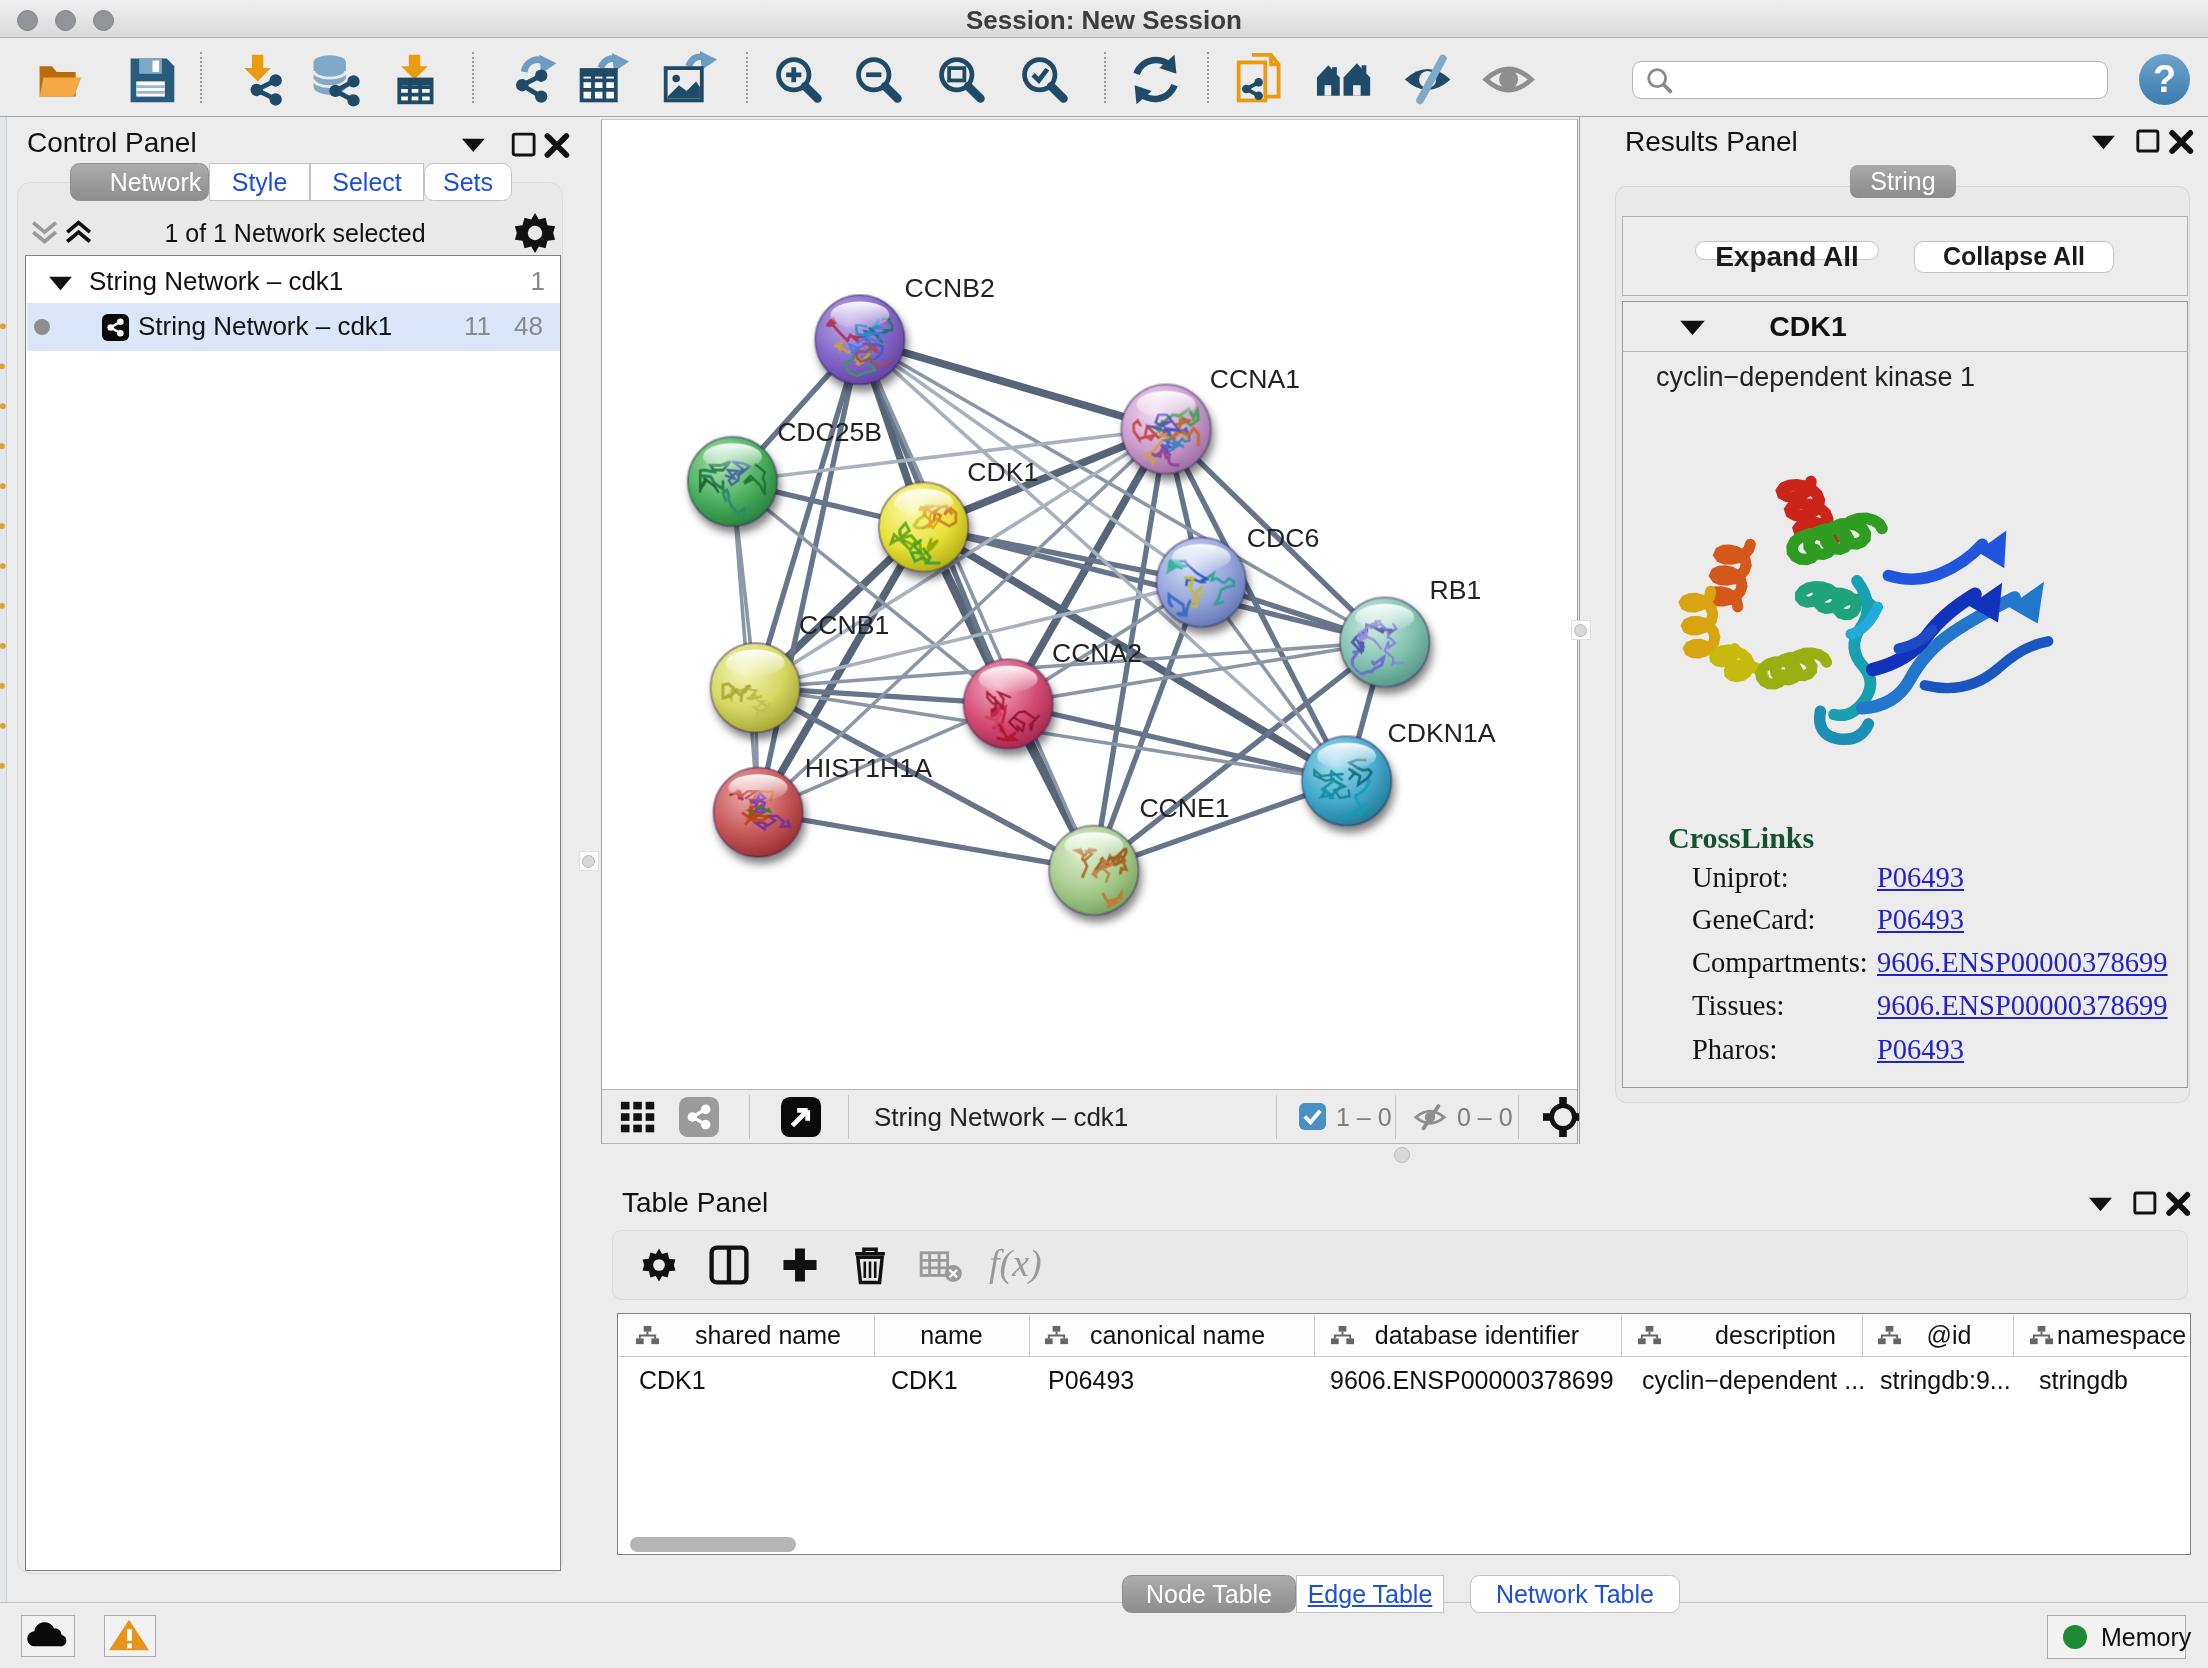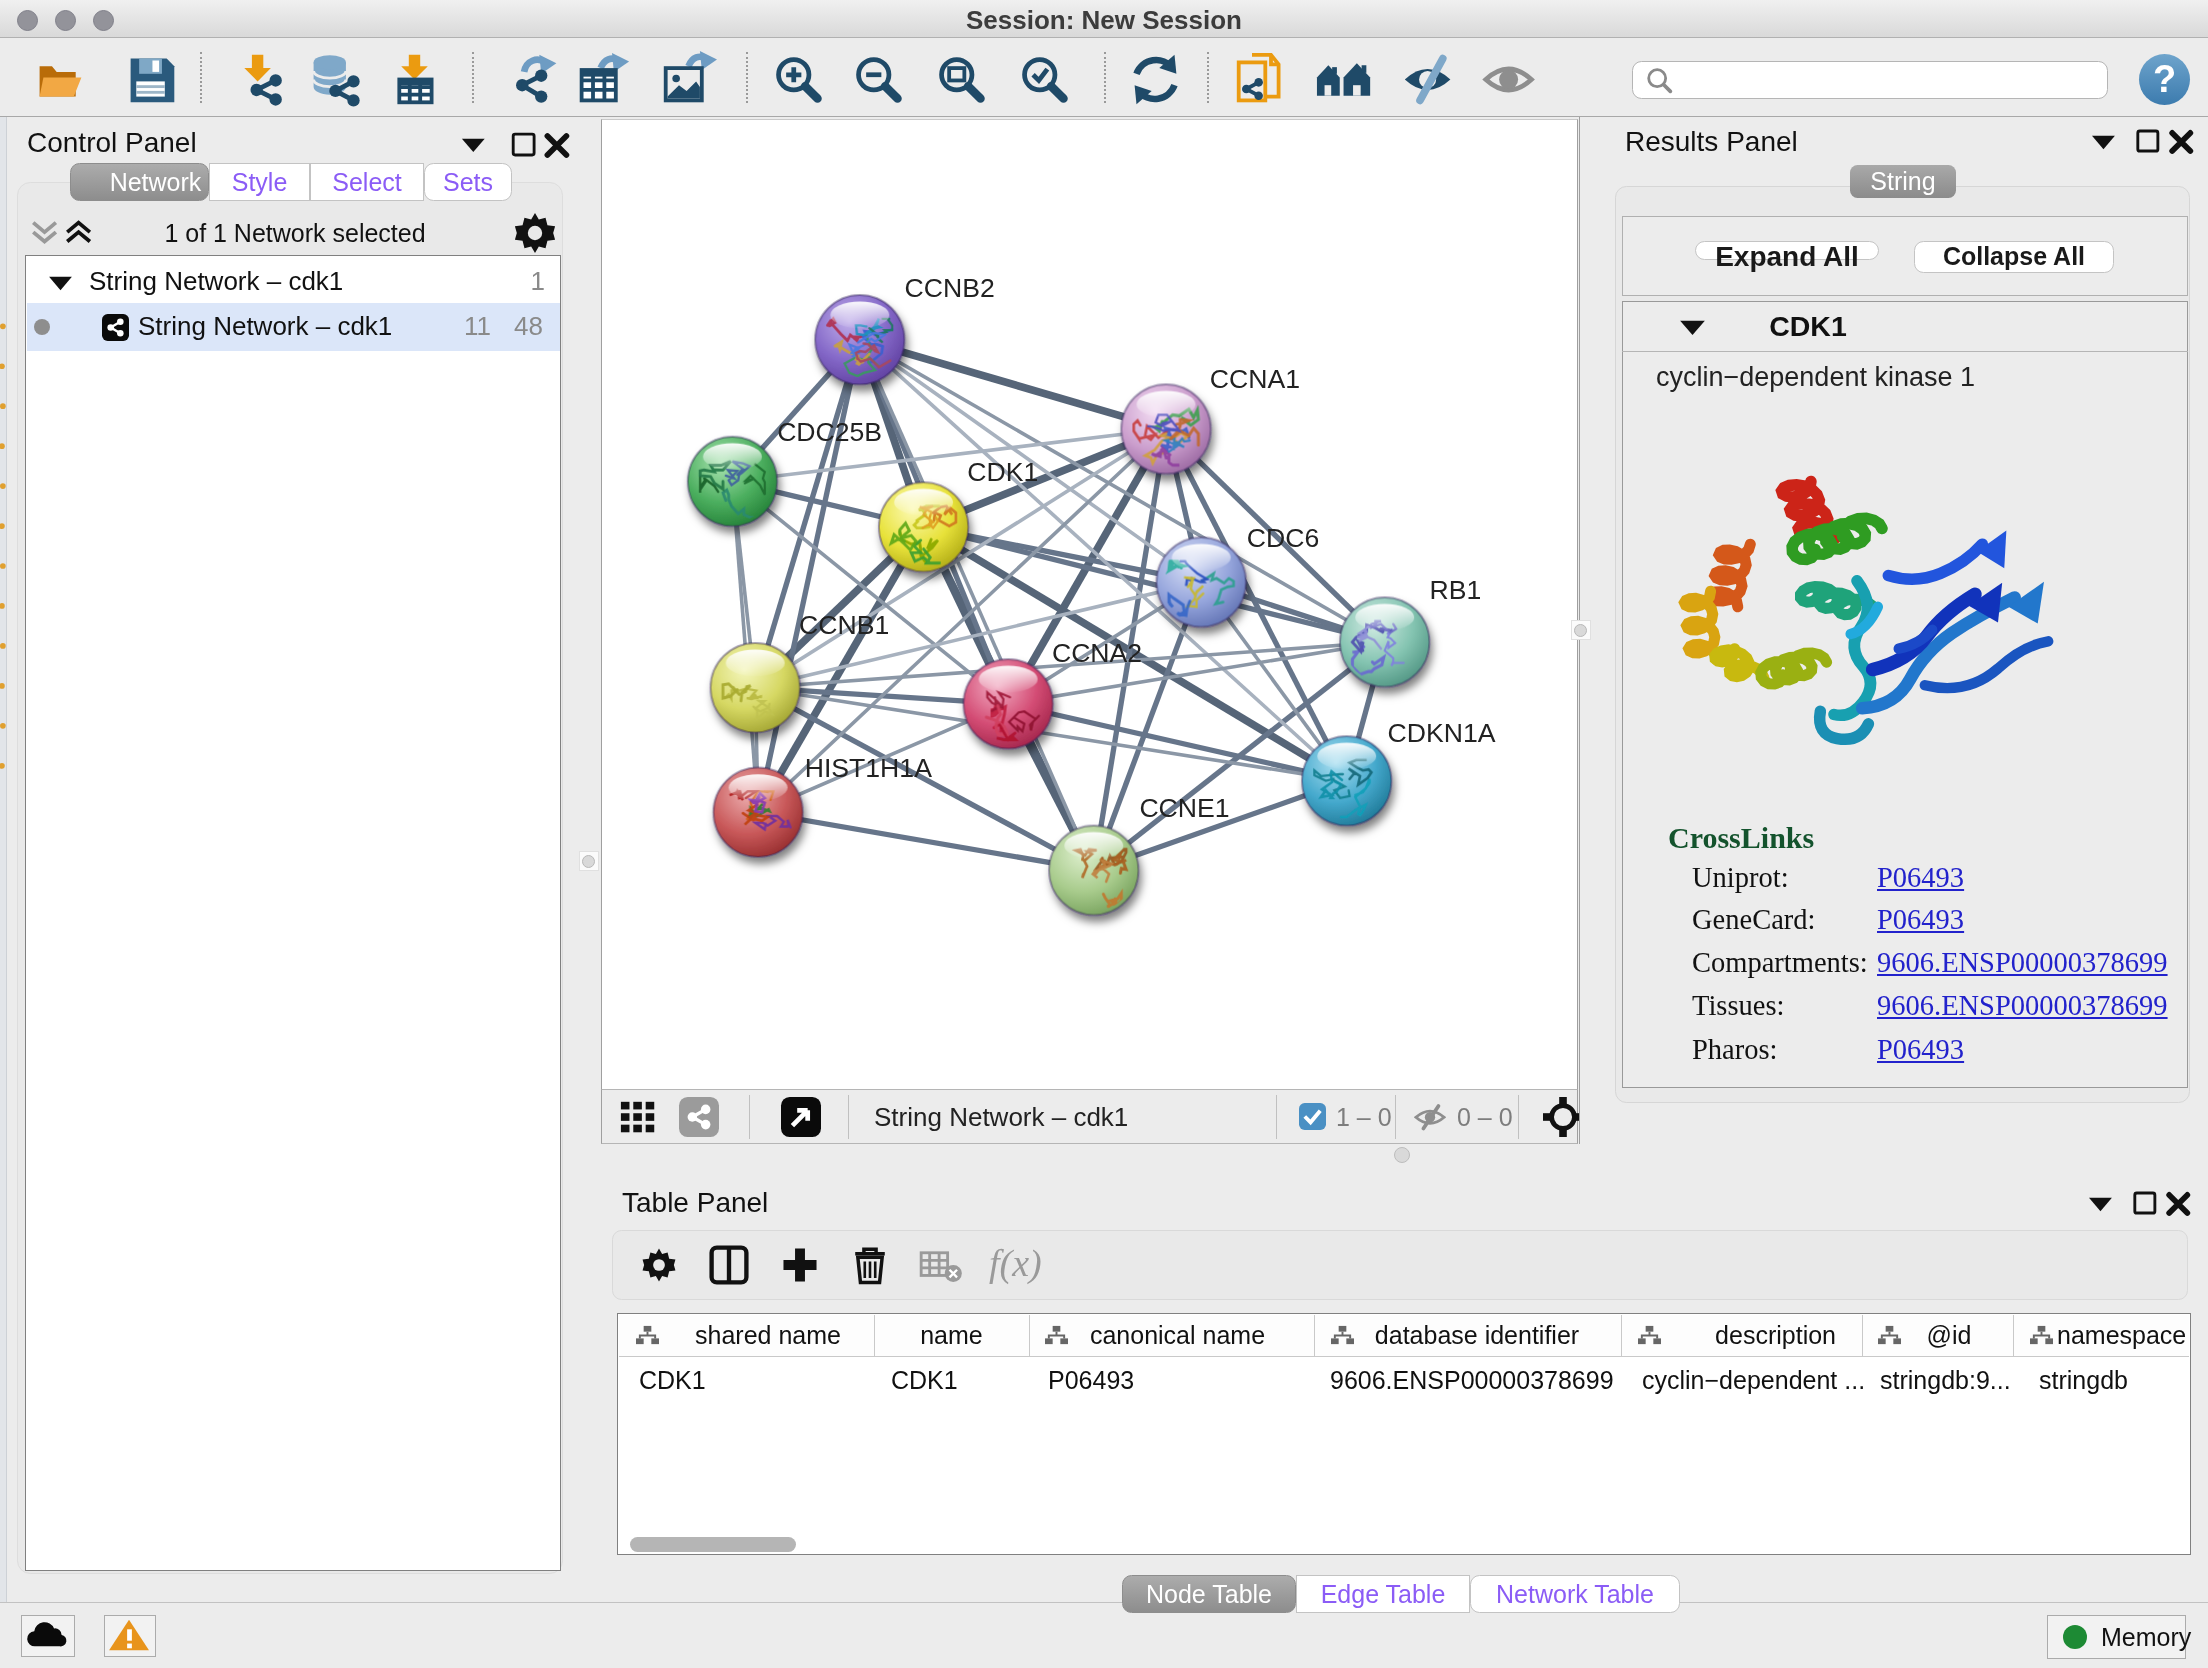--- a/index.html
+++ b/index.html
@@ -18,21 +18,21 @@
   border-bottom:1.9px solid #a8a8a8; }
 .tbi { position:absolute; top:12.4px; }
 .tsep { position:absolute; top:13.3px; height:51px; border-left:2.9px dotted #9a9a9a; }
 #searchbox { position:absolute; left:1632px; top:22px; width:476px; height:38px;
   background:#fff; border:1.9px solid #b5b5b5; border-radius:9.5px; }
 
 .ptitle { font-size:28px; color:#111; }
 
 #cpanel { left:0; top:117px; width:599px; height:1485px; background:#ececec; }
 .tabbtn { position:absolute; top:46px; height:38px; border:1px solid #c3c3c3;
-  background:#fff; color:#8b5cf6; font-size:25px; text-align:center; line-height:36px; z-index:5; }
+  background:#fff; color:#1d4ed8; font-size:25px; text-align:center; line-height:36px; z-index:5; }
 .tabsel { background:linear-gradient(#acacac,#8d8d8d); color:#fff; border:1px solid #8d8d8d; }
 
 #canvas { left:601px; top:119px; width:977px; height:970px; background:#fff;
   border-left:1px solid #9f9f9f; border-right:1px solid #9f9f9f; border-top:1px solid #c9c9c9;}
 #netbar { left:601px; top:1089px; width:977px; height:55px; background:#ececec;
   border:1px solid #b5b5b5; border-left:1px solid #9f9f9f; border-right:1px solid #9f9f9f; }
 
 #rpanel { left:1579px; top:117px; width:630px; height:1027px; background:#ececec;
   border-left:1px solid #9f9f9f; }
 
@@ -735,21 +735,21 @@
   <div style="position:absolute;left:1456px;top:159px;width:152px;text-align:left;font-size:25px;color:#111;overflow:hidden;white-space:nowrap;">namespace</div>
   <div style="position:absolute;left:38px;top:204px;font-size:25px;color:#111;">CDK1</div>
   <div style="position:absolute;left:290px;top:204px;font-size:25px;color:#111;">CDK1</div>
   <div style="position:absolute;left:447px;top:204px;font-size:25px;color:#111;">P06493</div>
   <div style="position:absolute;left:729px;top:204px;font-size:25px;color:#111;">9606.ENSP00000378699</div>
   <div style="position:absolute;left:1041px;top:204px;font-size:25px;color:#111;">cyclin−dependent ...</div>
   <div style="position:absolute;left:1279px;top:204px;font-size:25px;color:#111;">stringdb:9...</div>
   <div style="position:absolute;left:1438px;top:204px;font-size:25px;color:#111;">stringdb</div>
   <div style="position:absolute;left:28.5px;top:375px;width:166px;height:15px;background:#b5b5b5;border-radius:7.6px;"></div>
   <div class="tabbtn tabsel" style="top:413px;left:521px;width:174px;border-radius:9.5px;">Node Table</div>
-  <div class="tabbtn" style="top:413px;left:695px;width:174px;border-radius:0;">Edge Table</div>
+  <div class="tabbtn" style="top:413px;left:695px;width:148px;border-radius:0;text-decoration:underline;">Edge Table</div>
   <div class="tabbtn" style="top:413px;left:869px;width:210px;border-radius:9.5px;">Network Table</div>
 </div>
 
 <div class="abs" style="left:0;top:117px;width:6.7px;height:1485px;background:#e2e5e9;border-right:1px solid #cdd1d6;"></div>
 <svg class="abs" style="left:0;top:117px" width="6.7" height="1485" viewBox="0 0 7 1561">
   <g fill="#e0a030">
     <circle cx="3" cy="220" r="3"></circle>
       <circle cx="2" cy="262" r="3"></circle>
       <circle cx="3" cy="304" r="3"></circle>
     <circle cx="2" cy="346" r="3"></circle>

